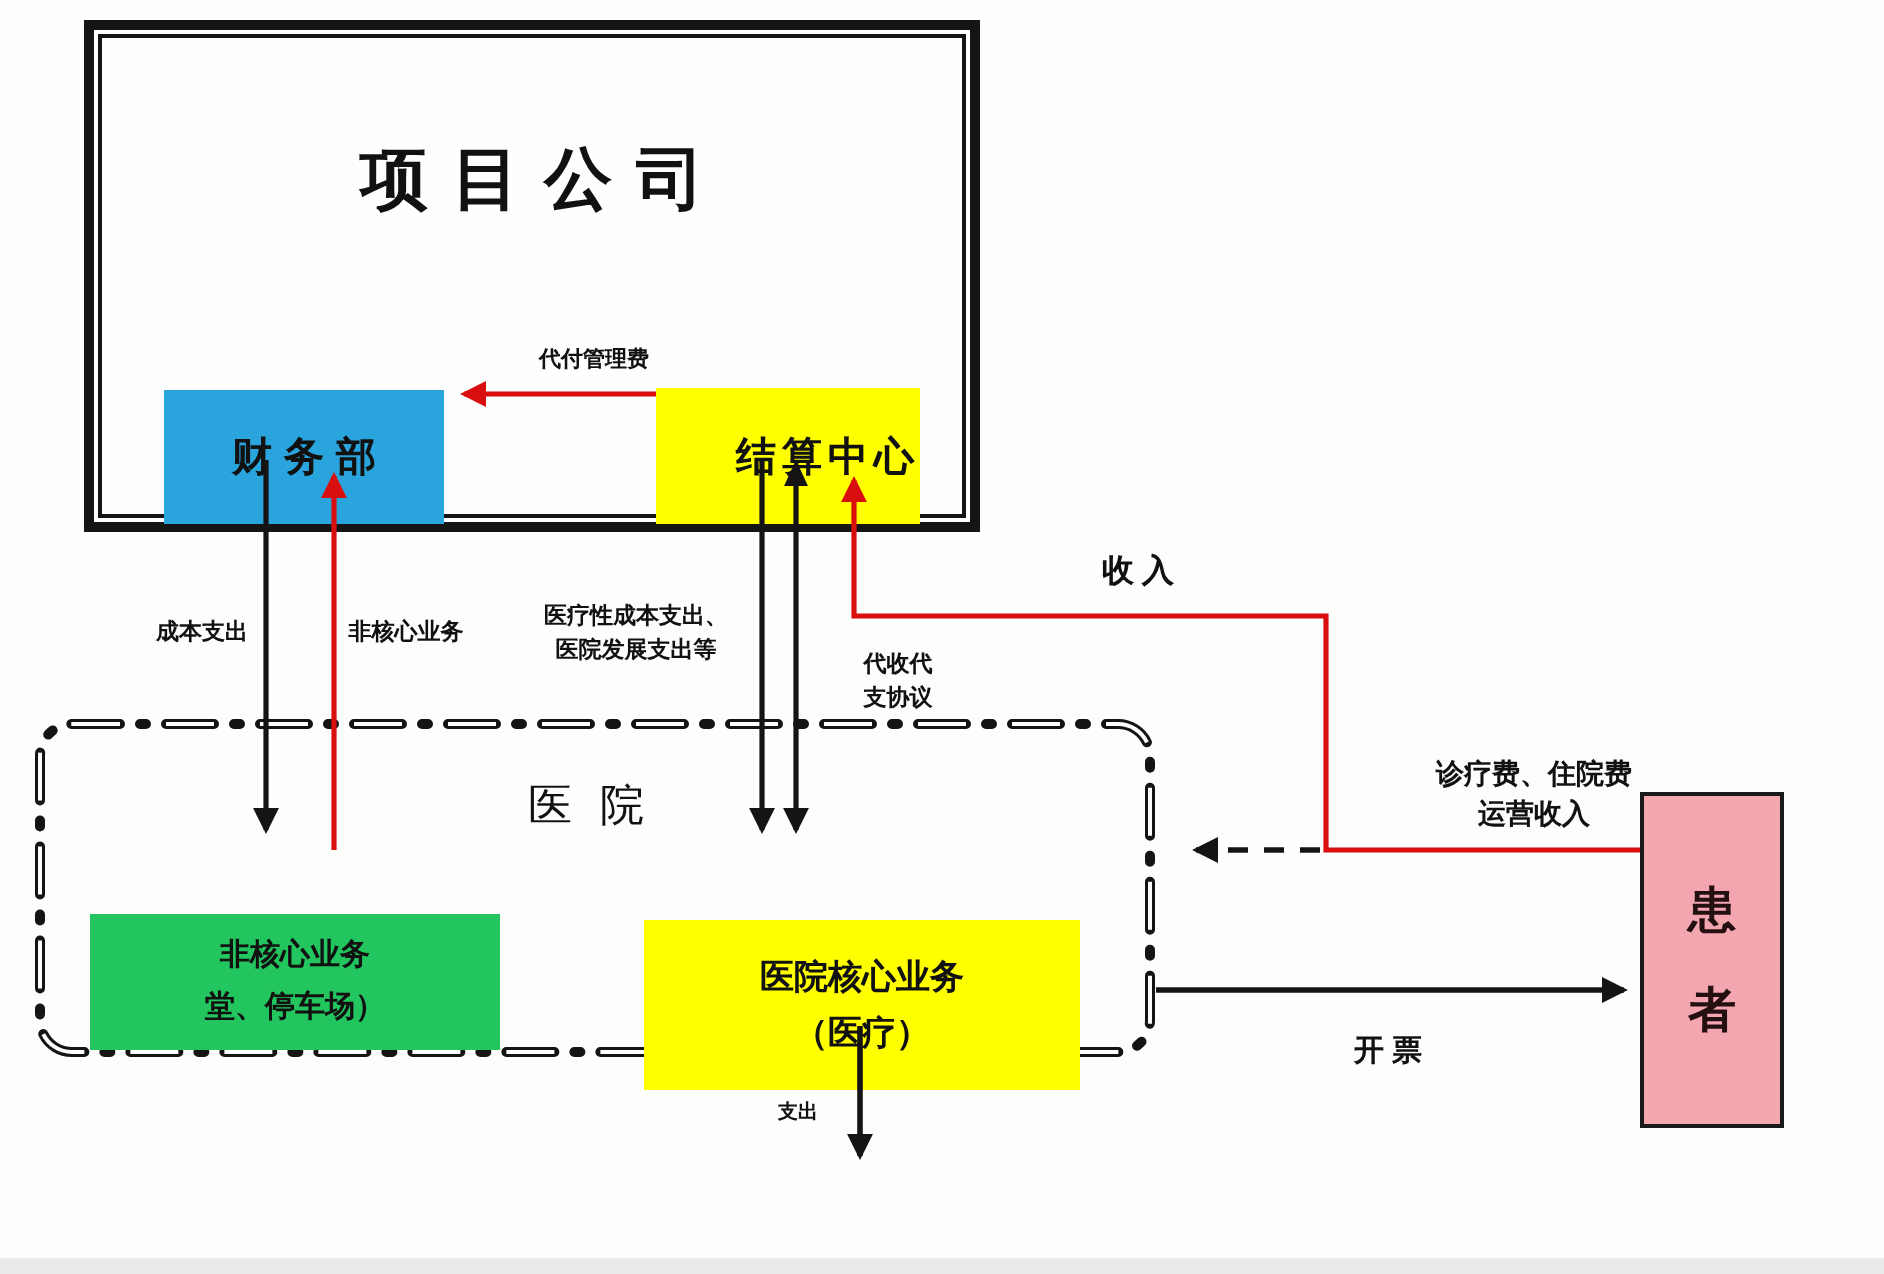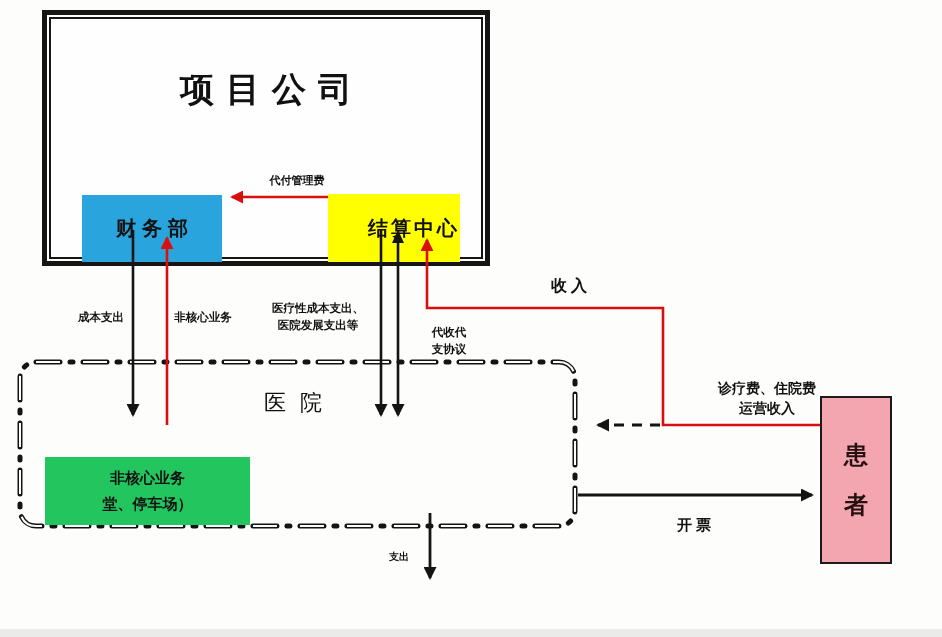--- a/index.html
+++ b/index.html
@@ -57,20 +57,24 @@
     <rect x="20" y="362" width="555" height="164" rx="16" fill="none" stroke="#141414" stroke-width="5" stroke-dasharray="24 10 3 10" stroke-linecap="round"></rect>
     <rect x="20" y="362" width="555" height="164" rx="16" fill="none" stroke="#fdfdfc" stroke-width="2" stroke-dasharray="24 23"></rect>
   </svg>
   <div class="lbl lbl-hospital">医院</div>
 
   <div class="node noncore">
     <span>非核心业务</span>
     <span>堂、停车场）</span>
   </div>
 
+  <div class="node core">
+    <span>医院核心业务</span>
+    <span>（医疗）</span>
+  </div>
 
   <div class="node patient">
     <span>患</span>
     <span>者</span>
   </div>
 
 
   <svg class="overlay">
     <defs>
       <marker id="ab" viewBox="0 0 10 10" refX="8.5" refY="5" markerWidth="13" markerHeight="13" orient="auto" markerUnits="userSpaceOnUse">

